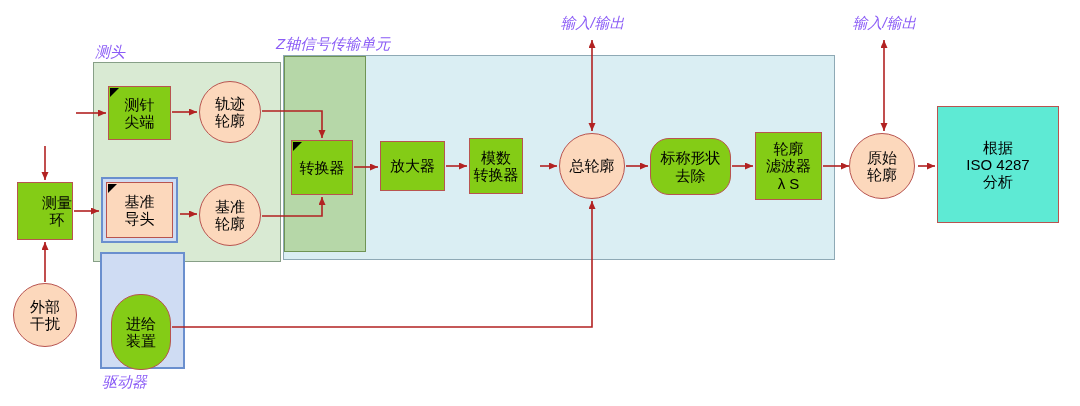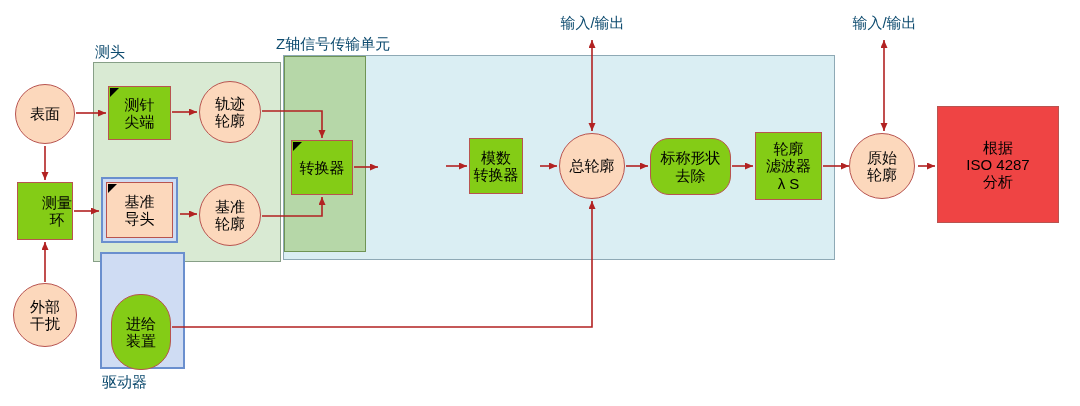--- a/index.html
+++ b/index.html
@@ -6,27 +6,27 @@
   html,body { background:#ffffff; }
   body { font-family:"Liberation Sans", sans-serif; color:#000; }
   .canvas { position:relative; width:1080px; height:406px; background:#fff; overflow:hidden; }
 
   .region { position:absolute; z-index:1; }
   .probe-region { left:93px; top:62px; width:188px; height:200px; background:#d9ead3; border:1px solid #879f87; }
   .z-region { left:283px; top:55px; width:552px; height:205px; background:#daeef3; border:1px solid #8ea9b5; }
   .transducer-region { left:284px; top:56px; width:82px; height:196px; background:#b6d7a8; border:1px solid #6f9455; }
   .drive-region { left:100px; top:252px; width:85px; height:117px; background:#cfdcf3; border:2px solid #6a8fce; }
 
-  .region-label { position:absolute; z-index:4; font-size:15px; line-height:1.1; color:#0c4a6e; white-space:nowrap; }
+  .region-label { position:absolute; z-index:4; font-size:15px; line-height:1.1; color:#8b5cf6; white-space:nowrap;font-style:italic; }
 
   .node { position:absolute; z-index:2; display:flex; align-items:center; justify-content:center;
           text-align:center; font-size:15px; line-height:1.15; white-space:pre-line; }
   .rect-node { background:#84cc16; border:1.5px solid #b85450; }
   .circle-node { background:#fcd8bc; border:1.5px solid #b85450; border-radius:50%; }
-  .iso-node { background:#ef4444; border:1.5px solid #b85450; }
+  .iso-node { background:#5eead4; border:1.5px solid #b85450; }
 
   .outer-blue { position:absolute; z-index:2; background:#cfdcf3; border:2px solid #6a8fce; padding:3px; display:flex; }
   .outer-blue .inner { position:relative; flex:1; display:flex; align-items:center; justify-content:center;
           text-align:center; font-size:15px; line-height:1.15; white-space:pre-line;
           background:#fcd8bc; border:1.5px solid #b85450; }
 
   .fold { position:absolute; top:1px; left:1px; width:0; height:0;
           border-top:9px solid #000; border-right:9px solid transparent; }
 
   .arrow-layer { position:absolute; left:0; top:0; z-index:5; pointer-events:none; }
@@ -40,23 +40,20 @@
   <div class="region z-region"></div>
   <div class="region transducer-region"></div>
   <div class="region drive-region"></div>
 
   <div class="region-label" style="left:95px; top:44px;">测头</div>
   <div class="region-label" style="left:276px; top:36px;">Z轴信号传输单元</div>
   <div class="region-label" style="left:102px; top:374px;">驱动器</div>
   <div class="region-label" style="left:545px; top:15px; width:95px; text-align:center;">输入/输出</div>
   <div class="region-label" style="left:837px; top:15px; width:95px; text-align:center;">输入/输出</div>
 
-  <div class="node circle-node" style="left:15px; top:84px; width:60px; height:60px;">
-    <span>表面</span>
-  </div>
   <div class="node rect-node" style="left:17px; top:182px; width:56px; height:58px;justify-content:flex-end;">
     <span>测量
 环</span>
   </div>
   <div class="node circle-node" style="left:13px; top:283px; width:64px; height:64px;">
     <span>外部
 干扰</span>
   </div>
 
   <div class="node rect-node" style="left:108px; top:86px; width:63px; height:54px;">
@@ -76,20 +73,23 @@
     </div>
   </div>
   <div class="node circle-node" style="left:199px; top:184px; width:62px; height:62px;">
     <span>基准
 轮廓</span>
   </div>
 
   <div class="node rect-node" style="left:291px; top:140px; width:62px; height:55px;">
     <span class="fold"></span>
     <span>转换器</span>
+  </div>
+  <div class="node rect-node" style="left:380px; top:141px; width:65px; height:50px;">
+    <span>放大器</span>
   </div>
   <div class="node rect-node" style="left:469px; top:138px; width:54px; height:56px;text-align:center;">
     <span>模数
 转换器</span>
   </div>
   <div class="node circle-node" style="left:559px; top:133px; width:66px; height:66px;">
     <span>总轮廓</span>
   </div>
   <div class="node rect-node" style="left:650px; top:138px; width:81px; height:57px;border-radius:19px;">
     <span>标称形状

